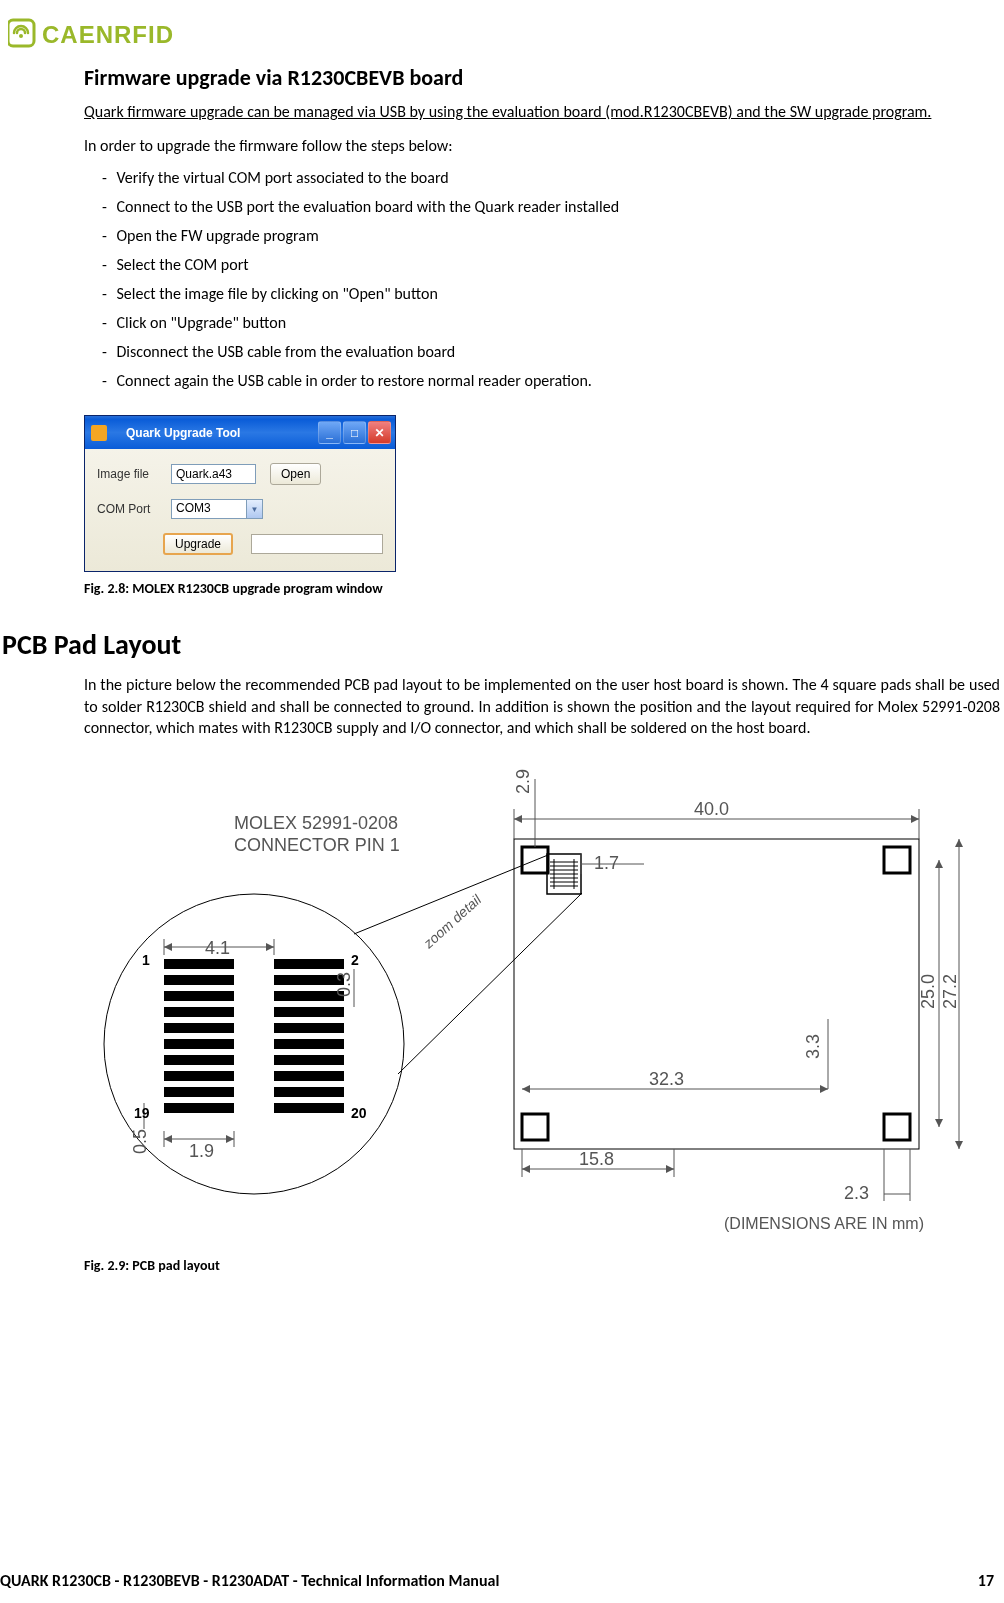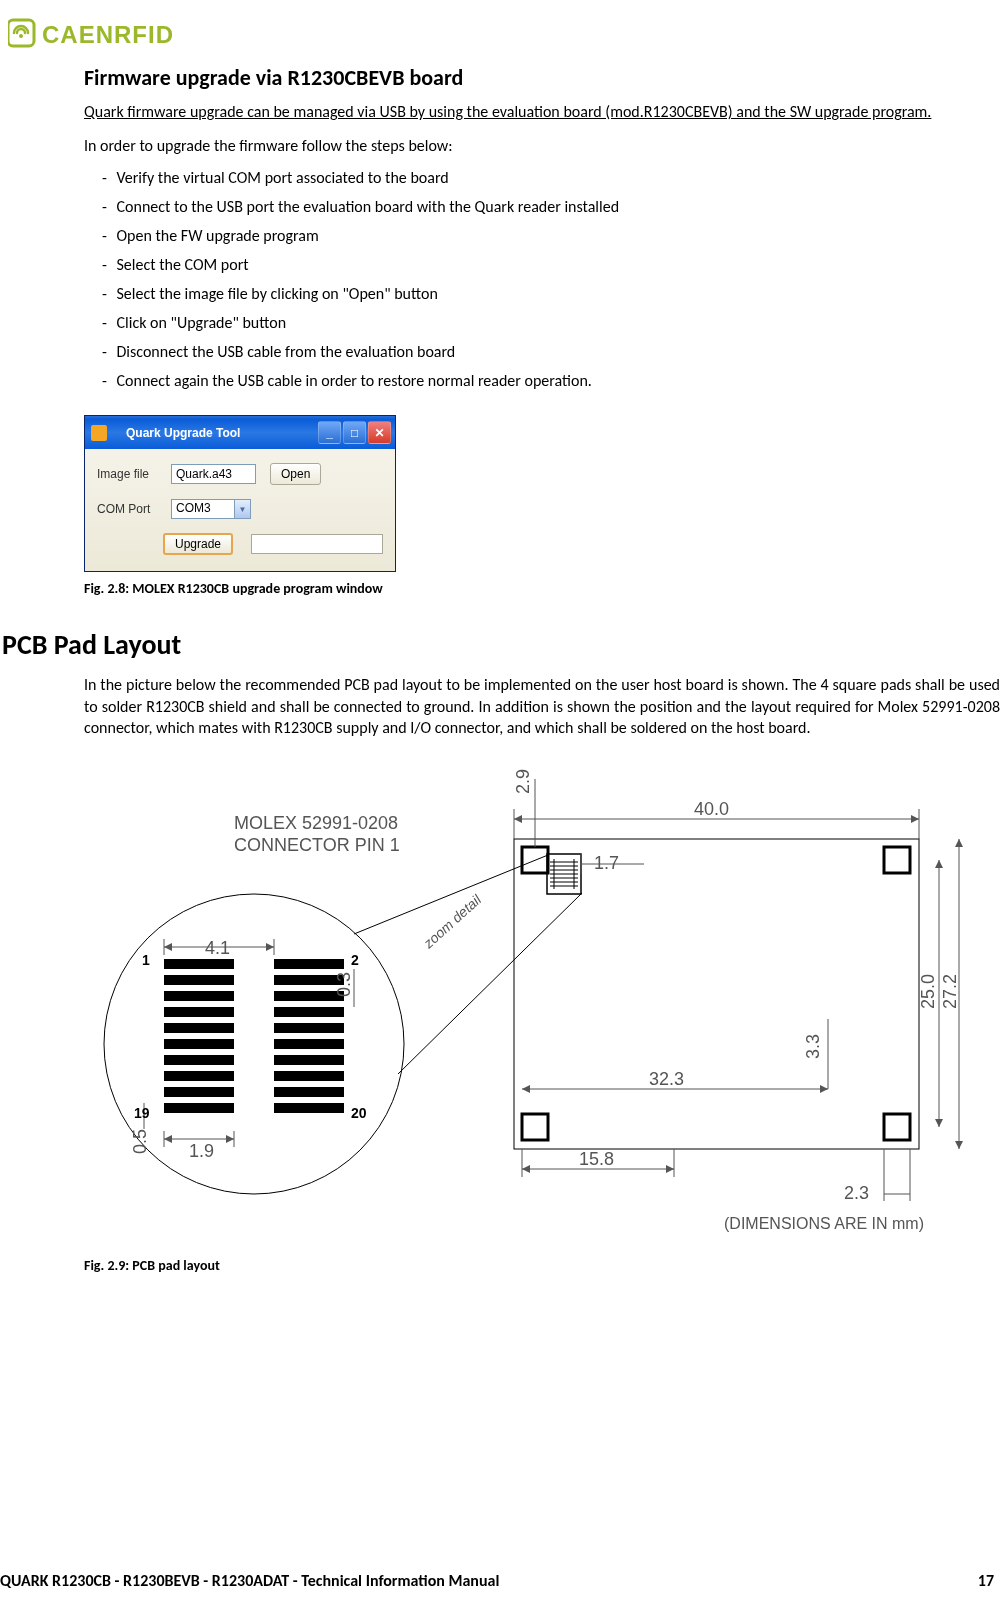--- a/index.html
+++ b/index.html
@@ -93,21 +93,21 @@
     padding: 14px 12px 14px 12px;
   }
   .row { display:flex; align-items:center; margin-bottom:14px; gap:14px;}
   .row label { width:60px; color:#333; }
   .txt {
     background:#fff; border:1px solid #7f9db9; height:20px;
     padding:1px 4px; font-size:12px;
     box-sizing:border-box;
   }
   .txt.image { width:85px; }
-  .combo { width:80px; display:flex; }
+  .combo { width:92px; display:flex; }
   .combo .ctxt { flex:1; background:#fff;border:1px solid #7f9db9;border-right:none;height:20px;padding:1px 4px;box-sizing:border-box;color:#000;}
   .combo .cbtn { width:17px;height:20px;background:linear-gradient(to bottom,#e4eefd,#afc8f0);border:1px solid #7f9db9;display:flex;align-items:center;justify-content:center;font-size:8px;color:#4a6a9c;box-sizing:border-box;}
   .btn {
     background: linear-gradient(to bottom,#fff,#ece9d8);
     border:1px solid #aca899;
     height:22px; padding:0 10px;
     border-radius:3px;
     font-size:12px;
   }
   .btn.upgrade { border:2px solid #e7a54e; }

